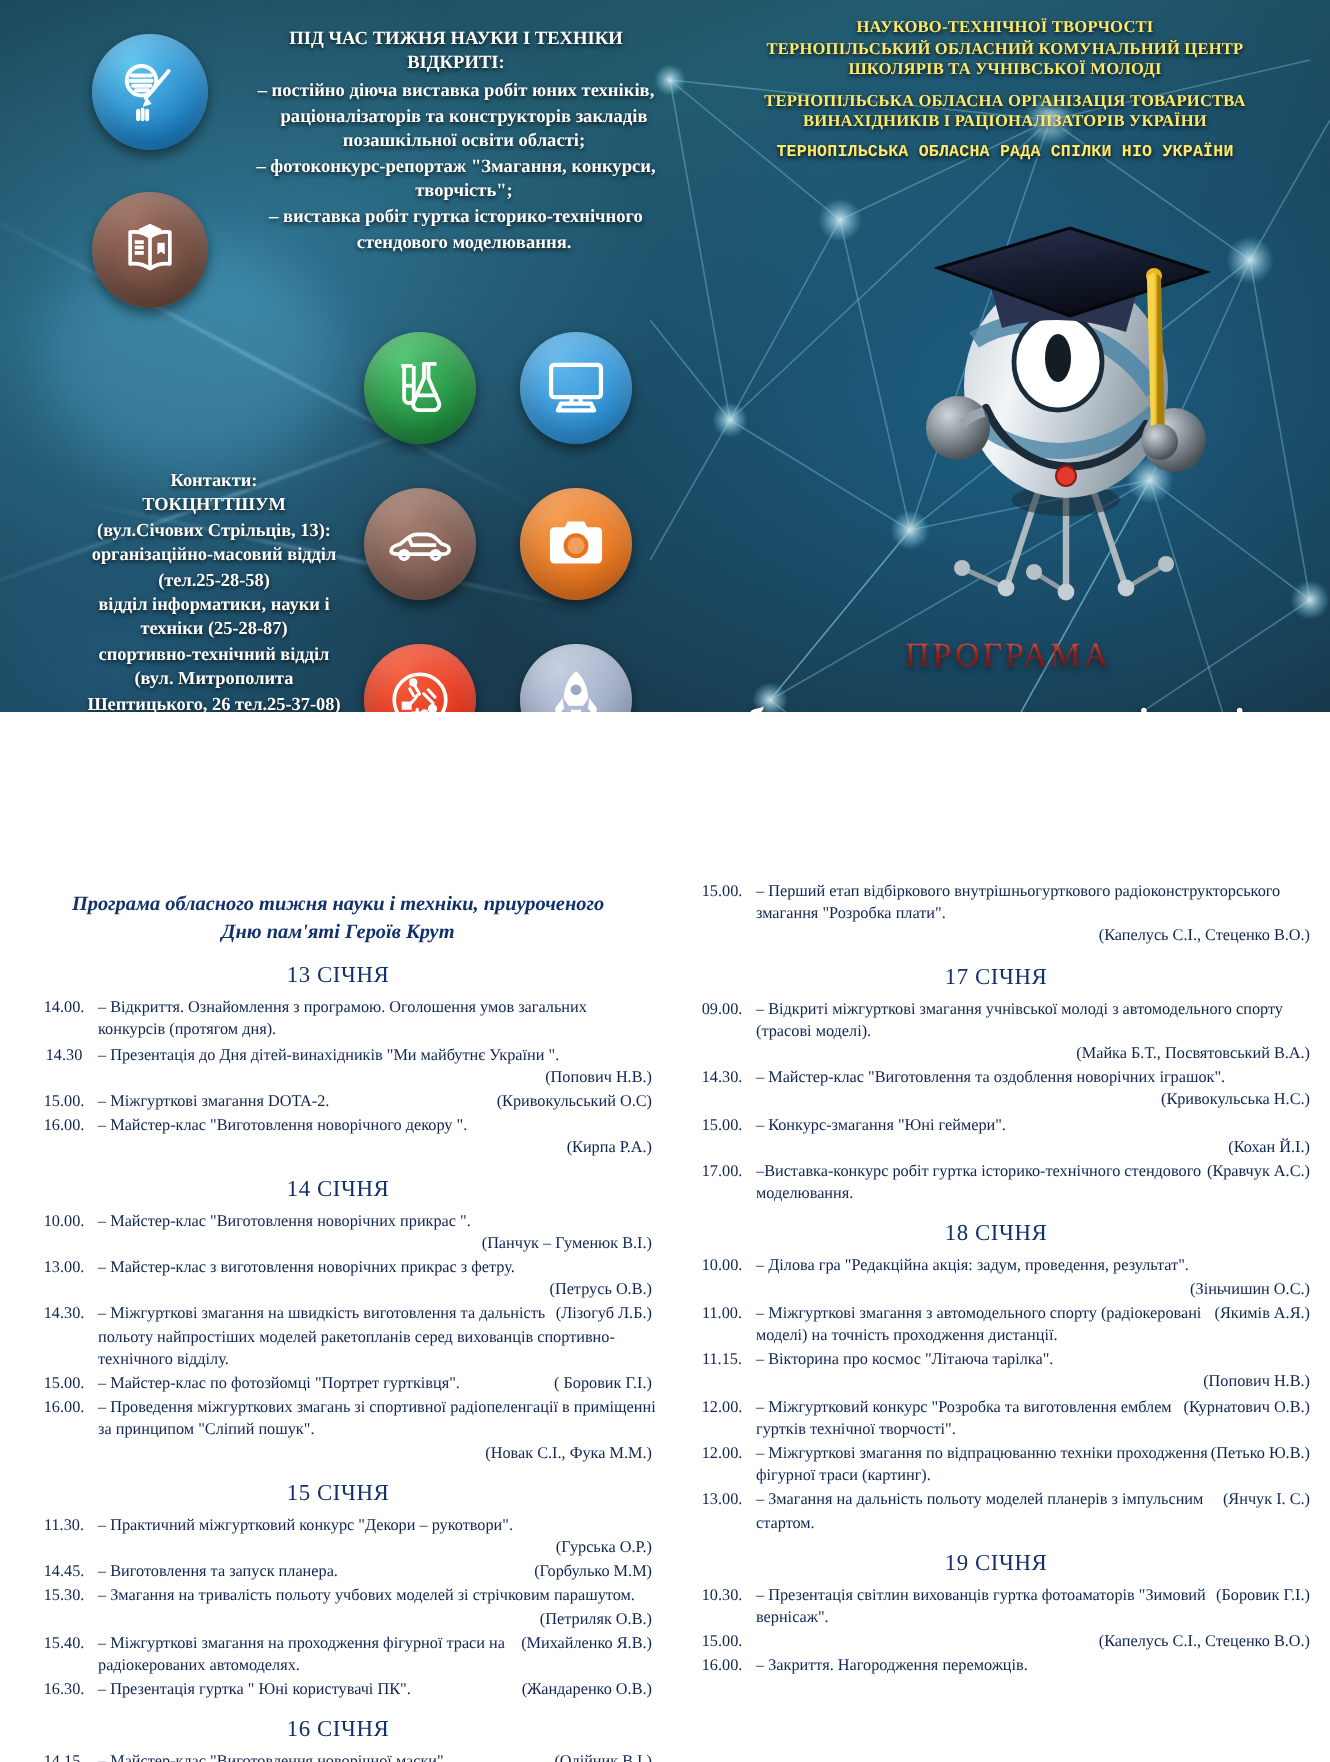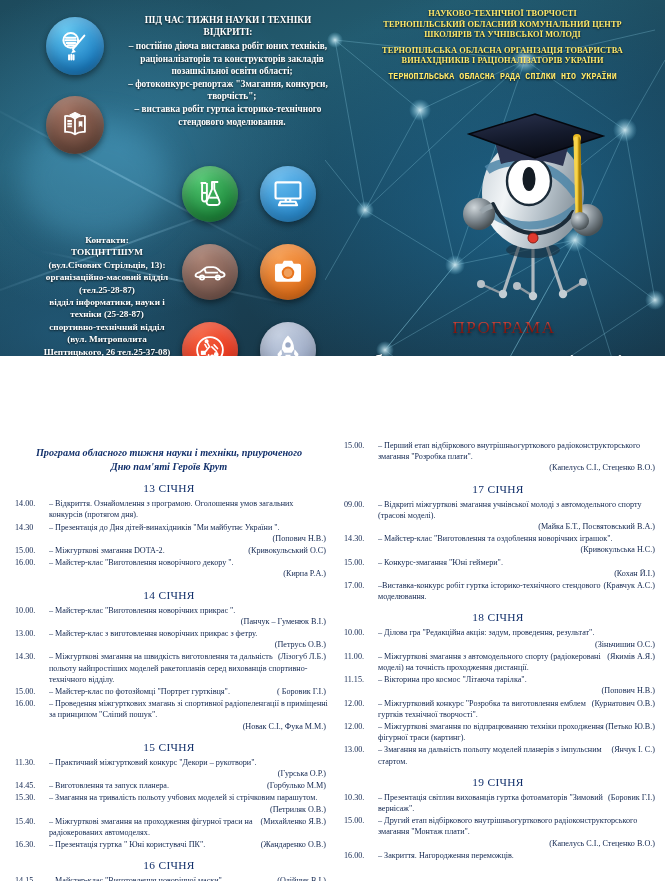--- a/index.html
+++ b/index.html
@@ -87,21 +87,21 @@
   .sub{
     font-family:"Liberation Serif",serif;font-style:italic;font-weight:bold;
     color:#12306b;font-size:10.2px;line-height:13.6px;text-align:center;
     padding:6px 6px 0 6px;
   }
   .daytitle{
     text-align:center;color:#12306b;font-weight:normal;font-size:11.4px;
     margin:9px 0 4px 0;letter-spacing:.3px;
   }
   .row{display:flex;font-size:8.15px;line-height:11.2px;color:#10254f;margin-bottom:1px;}
-  .time{flex:0 0 34px;text-align:left;padding-left:11px;white-space:nowrap;font-weight:normal;}
+  .time{flex:0 0 34px;text-align:center;padding-left:11px;white-space:nowrap;font-weight:normal;}
   .body{flex:1 1 auto;padding-right:6px;}
   .txt{text-align:left;}
   .who{display:block;text-align:right;padding-right:2px;white-space:nowrap;}
   .who.inline{display:inline;float:right;padding-right:2px;}
   .clr{clear:both;}
 </style>
 </head>
 <body>
 
 <div class="poster">
@@ -151,21 +151,21 @@
         <li>– фотоконкурс-репортаж "Змагання, конкурси, творчість";</li>
         <li>– виставка робіт гуртка історико-технічного стендового моделювання.</li>
       </ul>
     </div>
 
     <div class="contacts">
       <div>Контакти:</div>
       <div>ТОКЦНТТШУМ</div>
       <div>(вул.Січових Стрільців, 13):</div>
       <div>організаційно-масовий відділ</div>
-      <div>(тел.25-28-87)</div>
+      <div>(тел.25-28-58)</div>
       <div>відділ інформатики, науки і</div>
       <div>техніки (25-28-87)</div>
       <div>спортивно-технічний відділ</div>
       <div>(вул. Митрополита</div>
       <div>Шептицького, 26 тел.25-37-08)</div>
     </div>
 
     <div class="ic" style="left:46px;top:17px;width:58px;height:58px;background:radial-gradient(circle at 35% 25%,#5ec4ef,#1c7fc4 70%,#14619a 100%);">
       <svg viewBox="0 0 24 24" fill="none" stroke="#fff" stroke-width="1.4" stroke-linecap="round">
         <circle cx="9" cy="8" r="5.2" fill="none"></circle>
@@ -481,21 +481,21 @@
             <span class="time">13.00.</span>
             <span class="body"><span class="who inline">(Янчук І. С.)</span><span class="txt">– Змагання на дальність польоту моделей планерів з імпульсним стартом.</span><span class="clr"></span></span>
           </div>
           <div class="daytitle">19 СІЧНЯ</div>
           <div class="row">
             <span class="time">10.30.</span>
             <span class="body"><span class="who inline">(Боровик  Г.І.)</span><span class="txt">– Презентація світлин вихованців гуртка фотоаматорів "Зимовий вернісаж".</span><span class="clr"></span></span>
           </div>
           <div class="row">
             <span class="time">15.00.</span>
-            <span class="body"><span class="txt">– Другий етап відбіркового  внутрішньогурткового радіоконструкторського змагання "Монтаж  плати".</span><span class="who">(Капелусь С.І., Стеценко В.О.)</span><span class="clr"></span></span>
+            <span class="body"><span class="who">(Капелусь С.І., Стеценко В.О.)</span><span class="clr"></span></span>
           </div>
           <div class="row">
             <span class="time">16.00.</span>
             <span class="body"><span class="txt">– Закриття. Нагородження переможців.</span><span class="clr"></span></span>
           </div>
         </div>
     </div>
   </div>
 </div>
 

